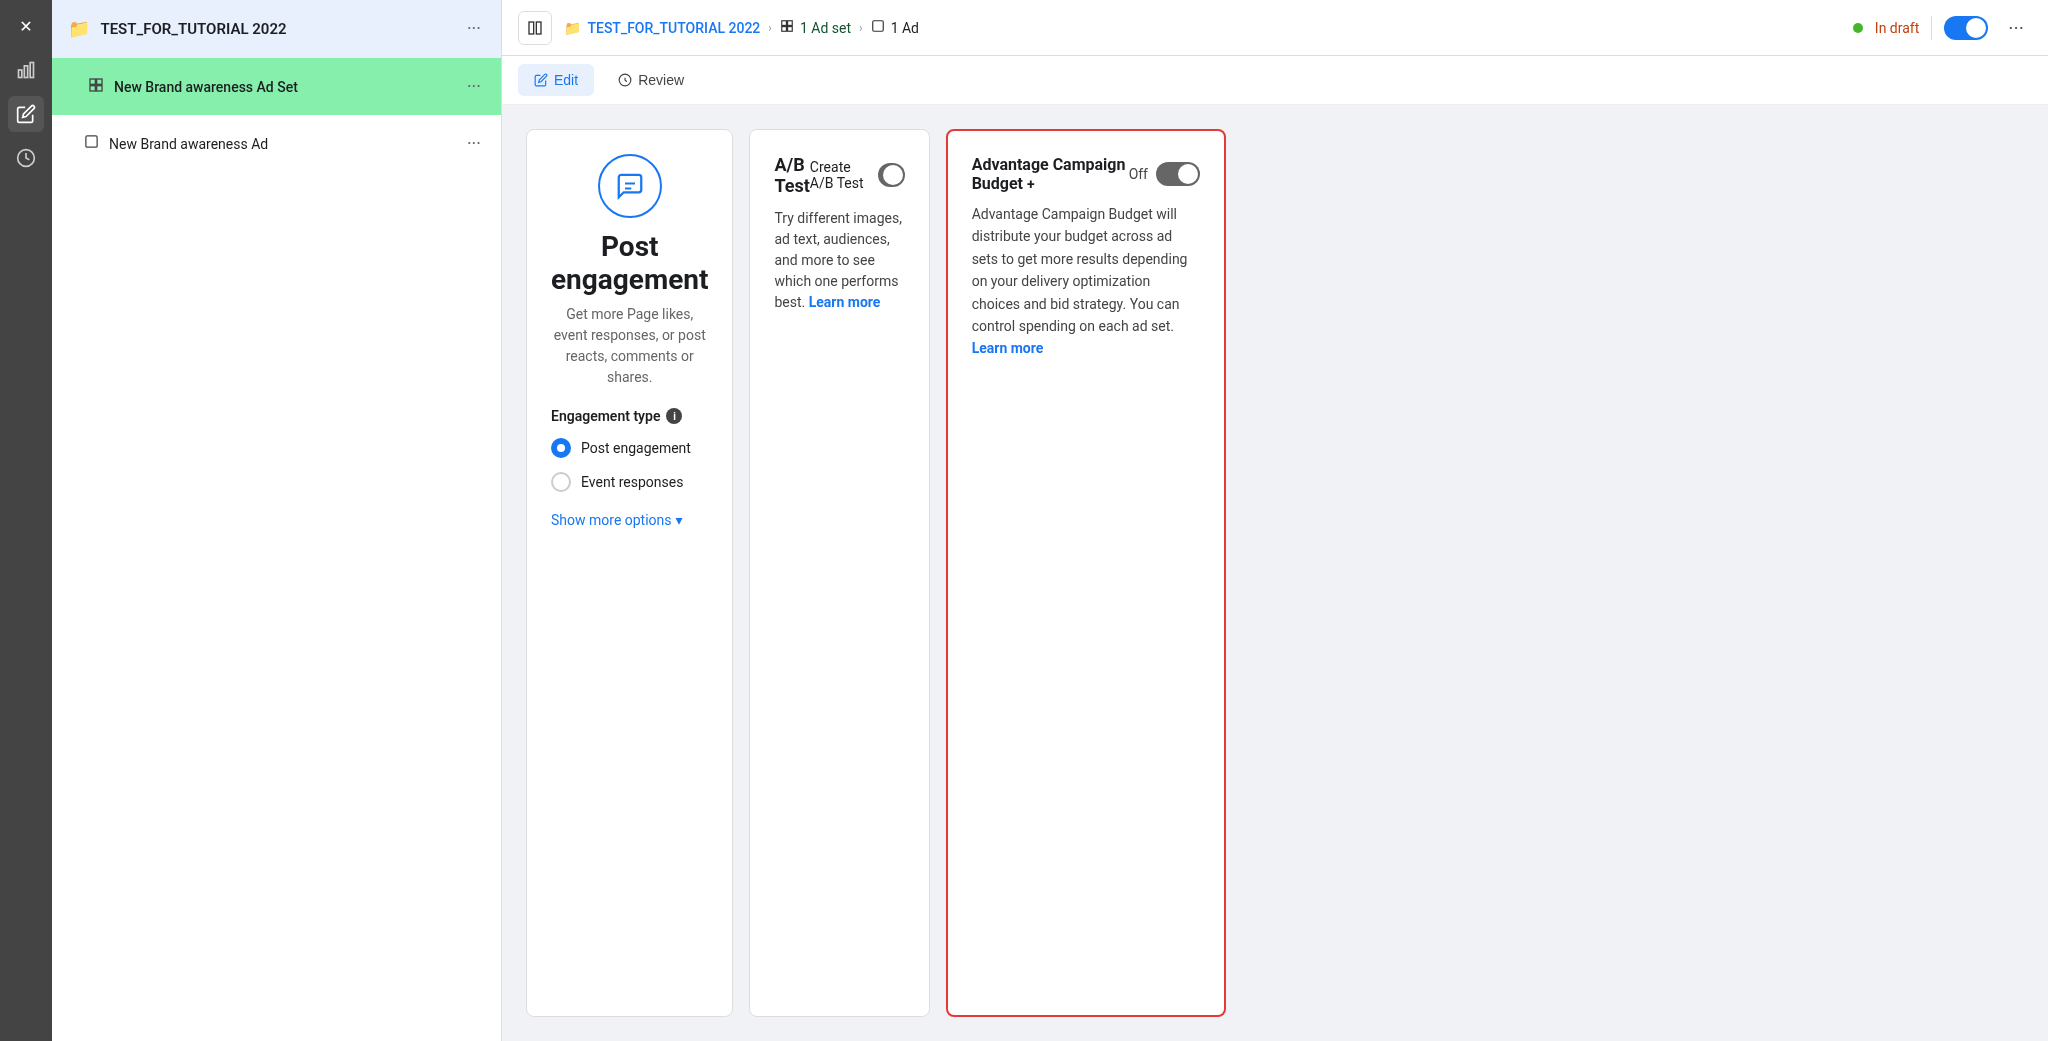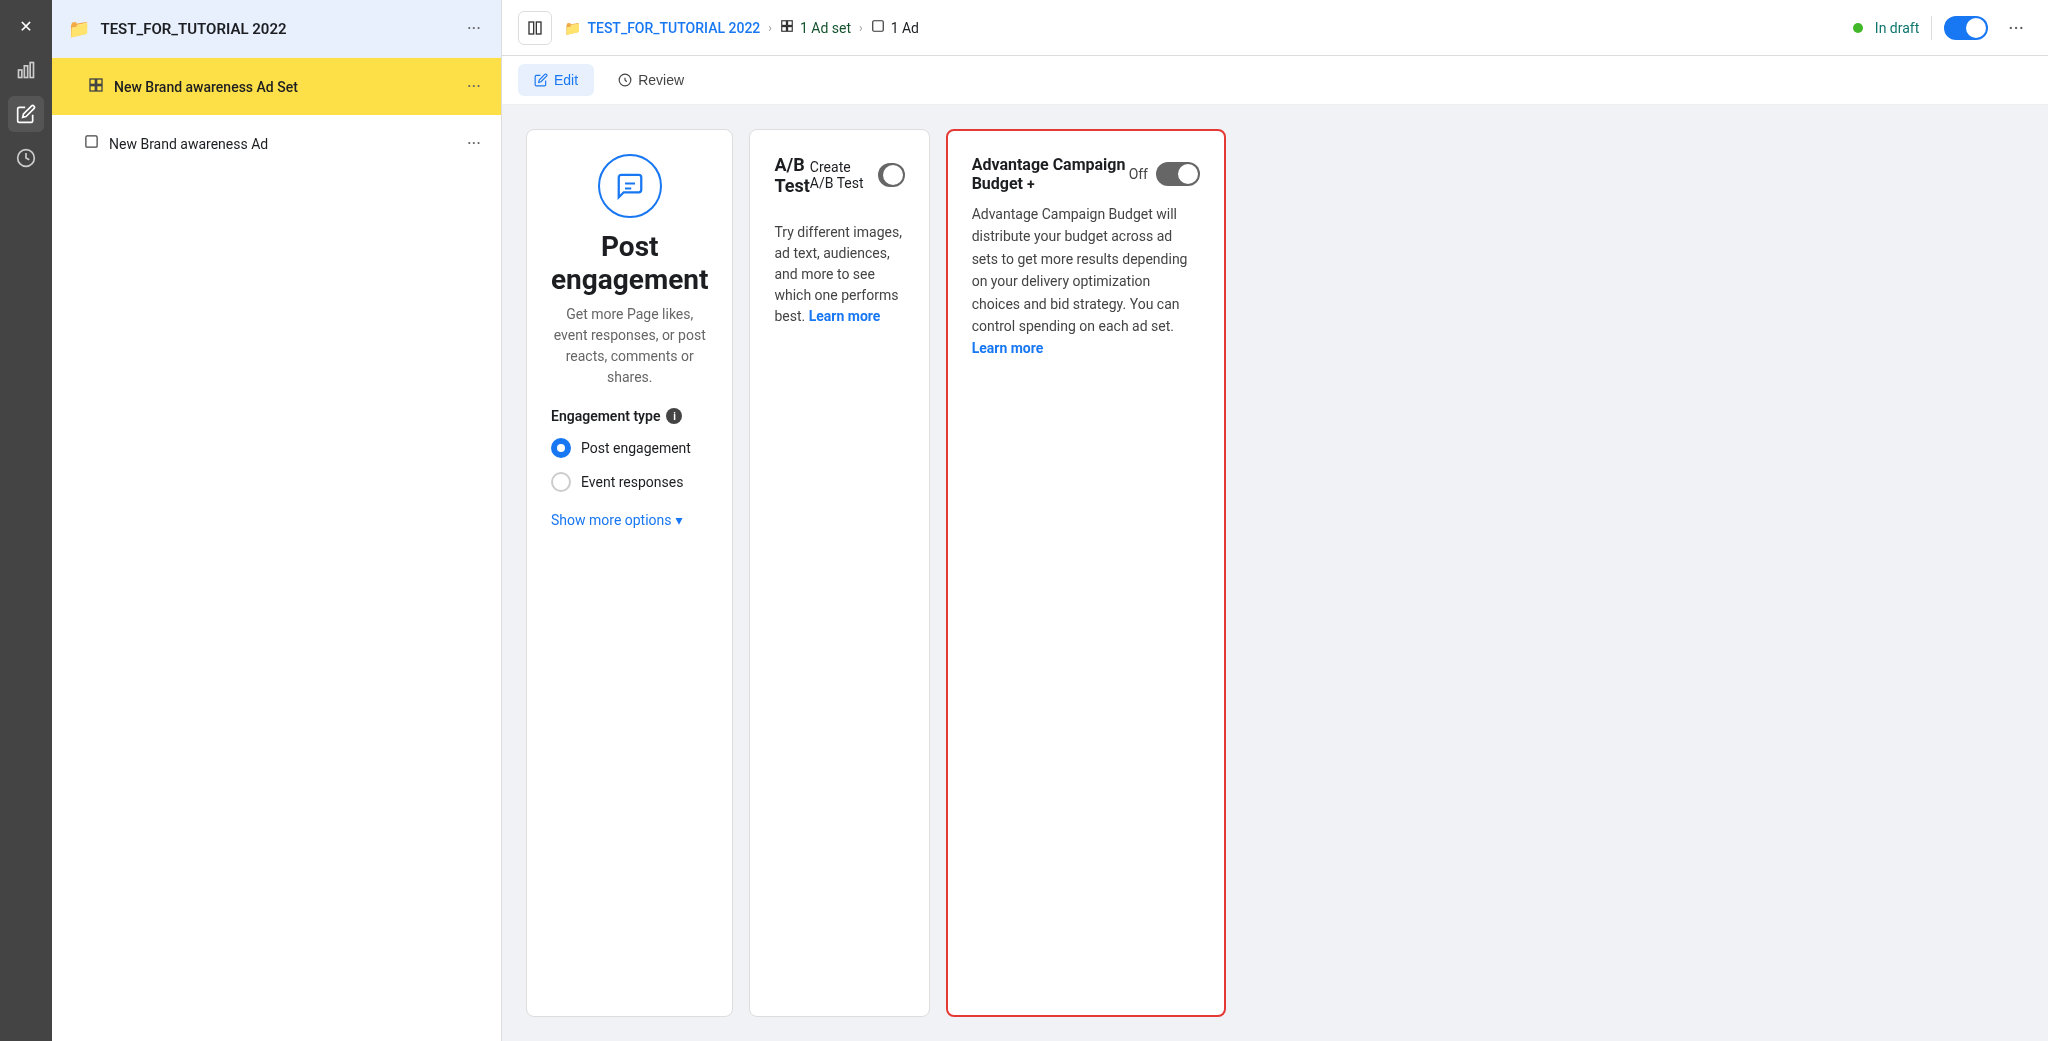--- a/index.html
+++ b/index.html
@@ -72,21 +72,21 @@
       color: #666;
       font-size: 18px;
       cursor: pointer;
       padding: 4px;
     }
     .sidebar-adset {
       padding: 14px 16px 14px 36px;
       display: flex;
       align-items: center;
       justify-content: space-between;
-      background: #fde047;
+      background: #86efac;
       cursor: pointer;
     }
     .sidebar-adset-left {
       display: flex;
       align-items: center;
       gap: 10px;
     }
     .adset-icon { color: #444; font-size: 16px; }
     .adset-title { font-size: 14px; color: #1c1e21; font-weight: 500; }
     .sidebar-ad {
@@ -171,21 +171,21 @@
     }
     .status-dot {
       width: 10px;
       height: 10px;
       background: #42b72a;
       border-radius: 50%;
       display: inline-block;
     }
     .status-text {
       font-size: 14px;
-      color: #0f766e;
+      color: #c2410c;
     }
     .status-divider {
       width: 1px;
       height: 24px;
       background: #ddd;
     }
     .toggle-switch {
       width: 44px;
       height: 24px;
       background: #1877f2;
@@ -375,21 +375,21 @@
       display: flex;
       align-items: center;
       gap: 4px;
     }
 
     
     .ab-header {
       display: flex;
       align-items: center;
       justify-content: space-between;
-      margin-bottom: 26px;
+      margin-bottom: 12px;
     }
     .ab-title {
       font-size: 18px;
       font-weight: 700;
       color: #1c1e21;
     }
     .ab-right {
       display: flex;
       align-items: center;
       gap: 10px;

